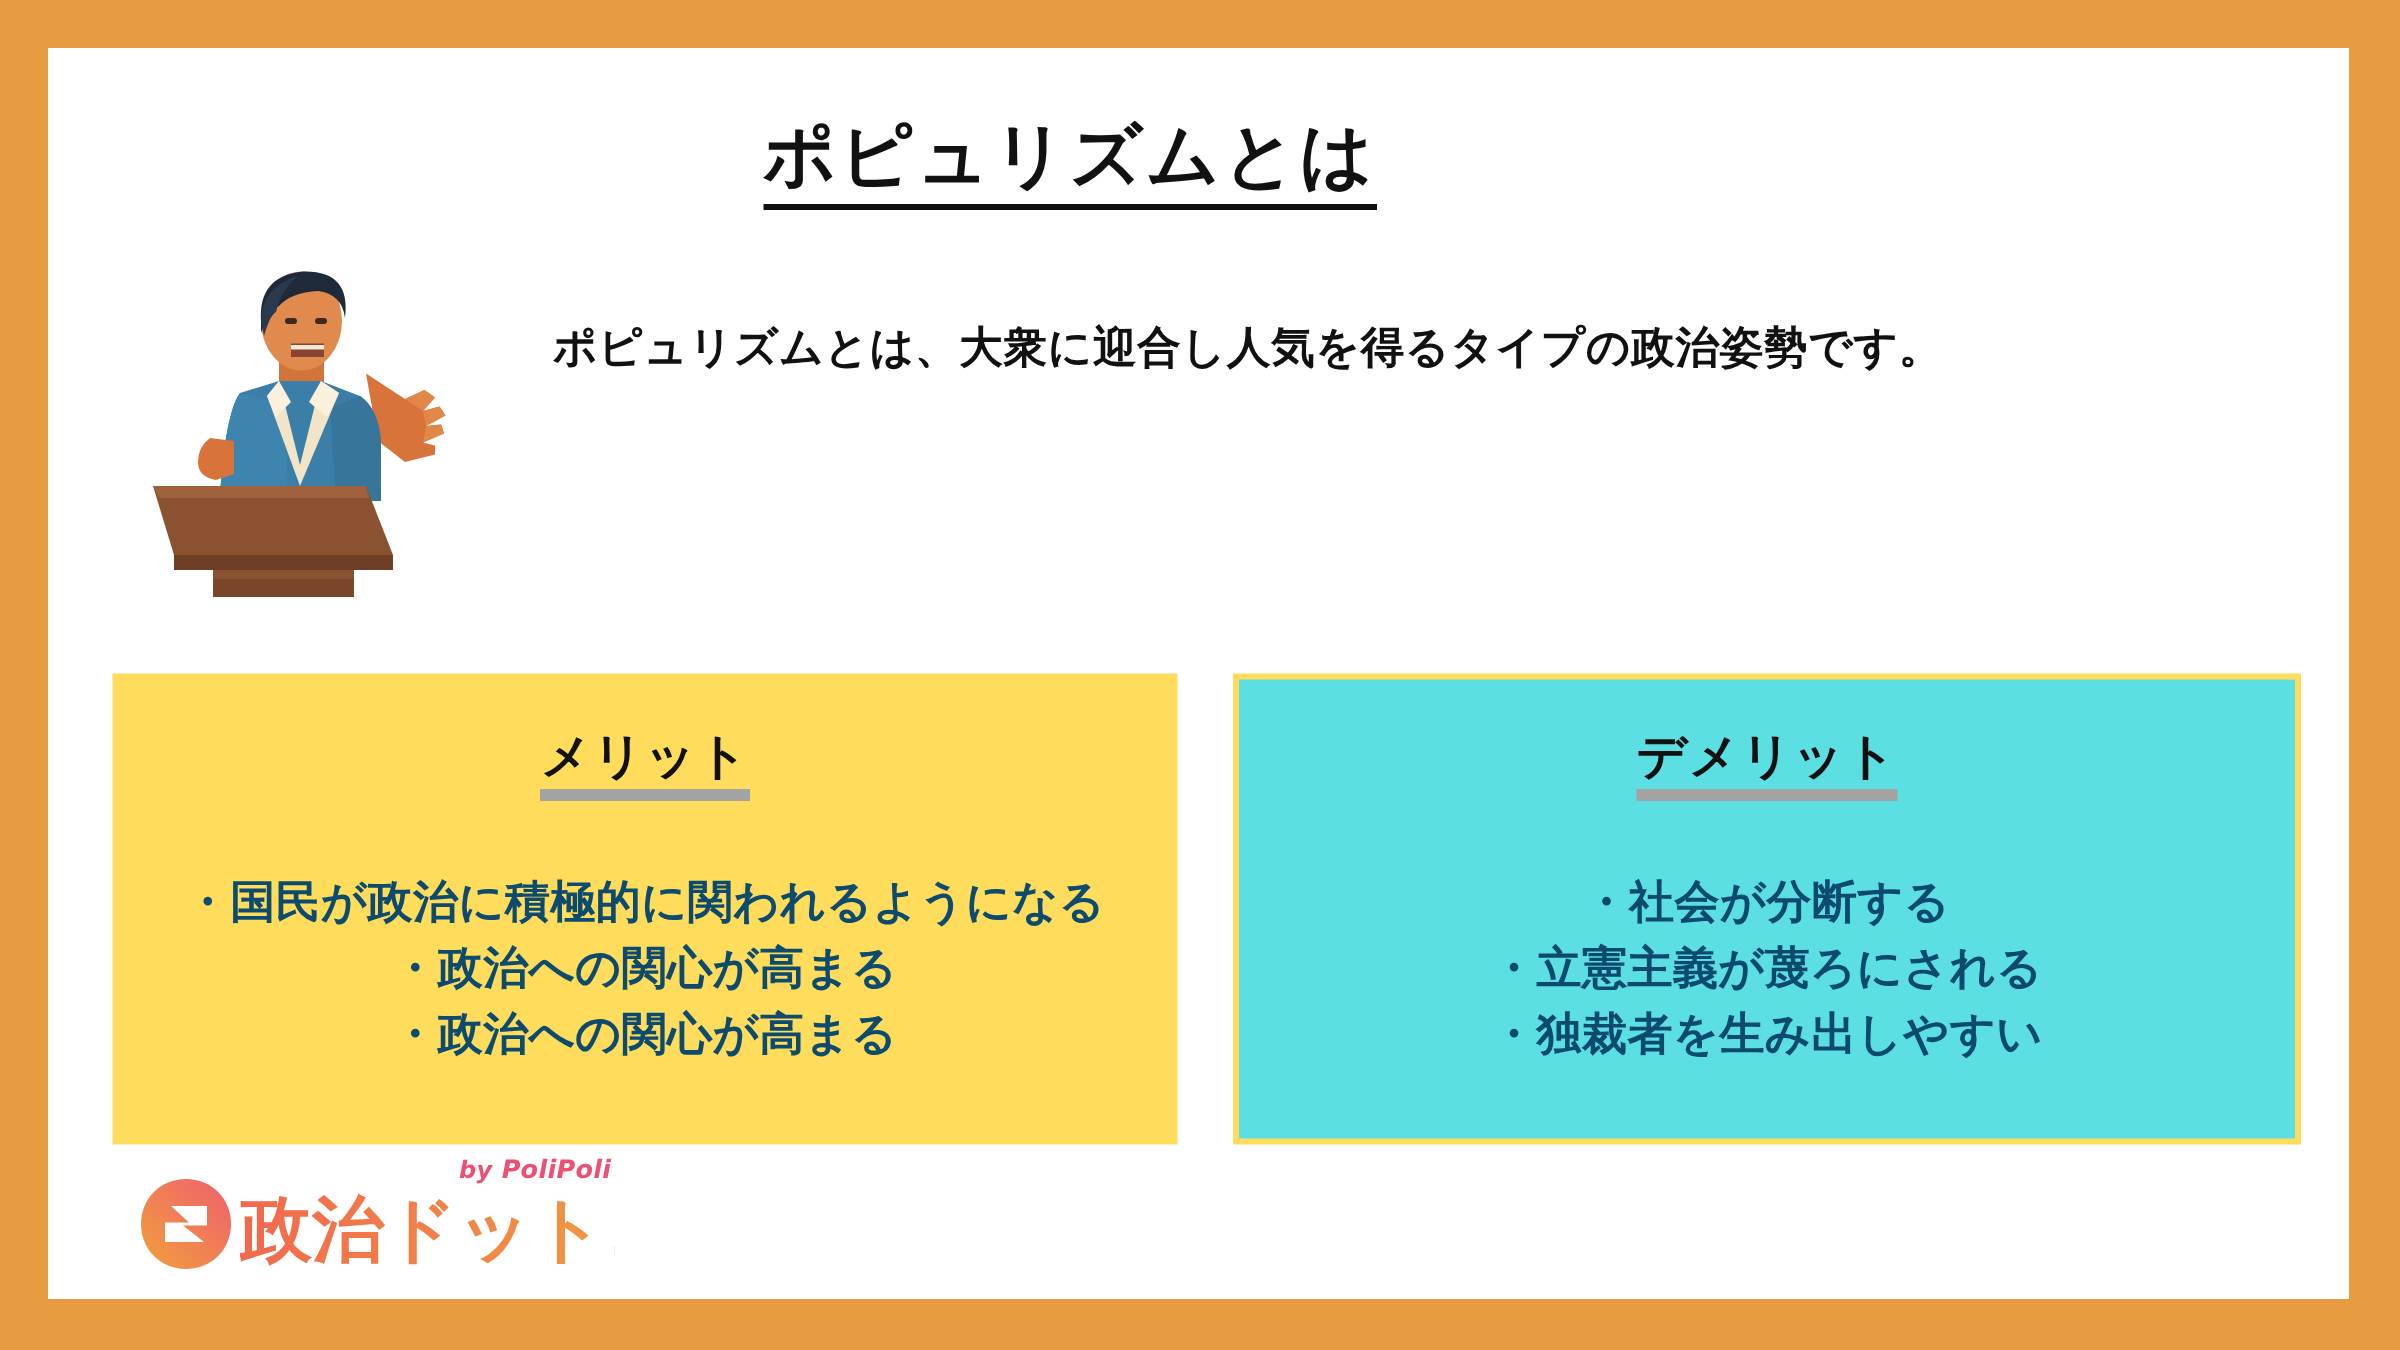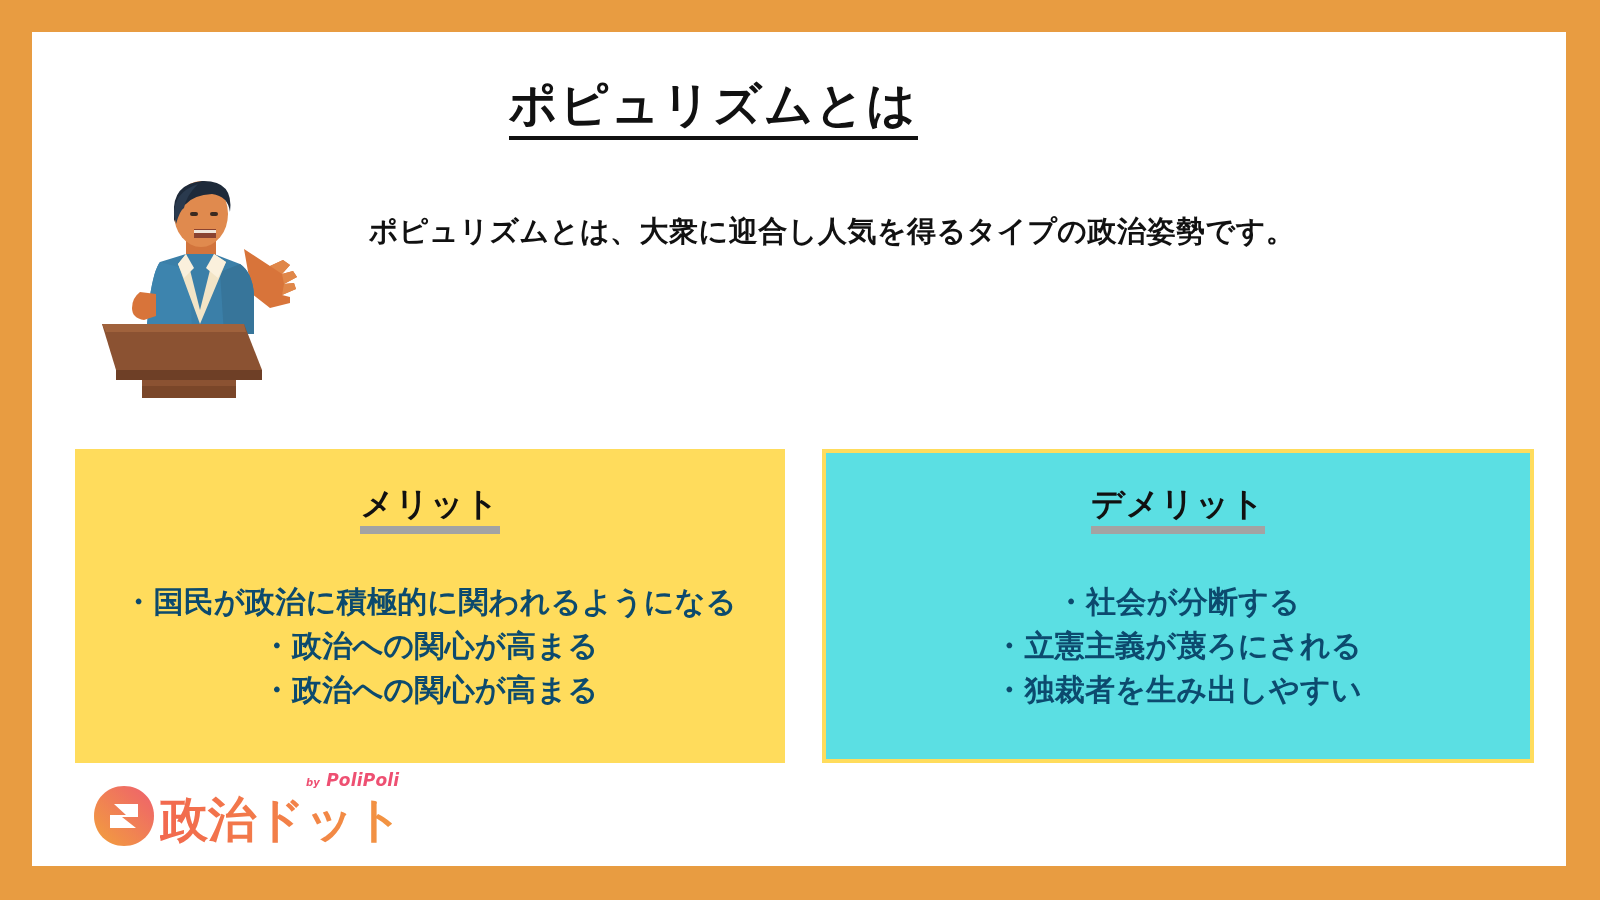--- a/index.html
+++ b/index.html
@@ -155,21 +155,21 @@
     left: 246px;
     top: 12px;
     font-size: 17px;
     font-style: italic;
     font-weight: 700;
     color: #EE5072;
     white-space: nowrap;
     letter-spacing: 0.2px;
   }
   #logo-by .small {
-    font-size: 10px;
+    font-size: 16px;
   }
 </style>
 </head>
 <body>
 
 <div id="slide">
   <div id="canvas">
 
     <div class="page-title">
       <span class="ul">ポピュリズムとは</span>

